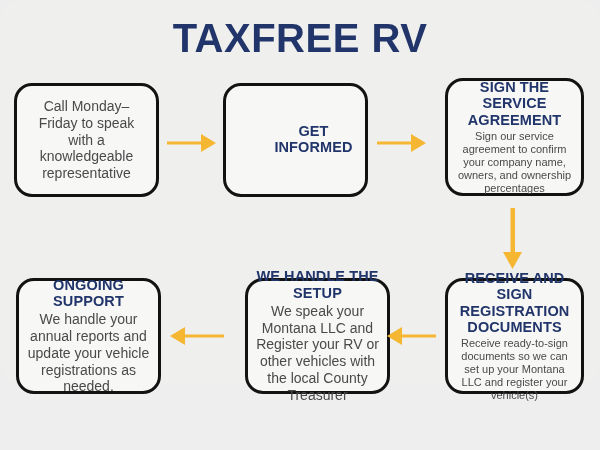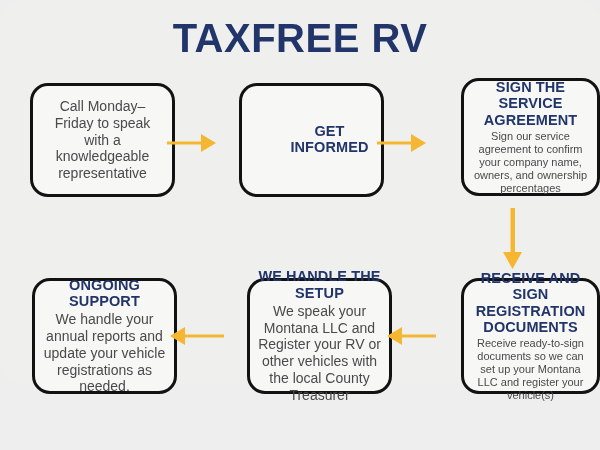--- a/index.html
+++ b/index.html
@@ -44,42 +44,41 @@
     box-sizing: border-box;
     background: #f7f7f6;
     border: 3px solid #121212;
     border-radius: 18px;
     padding: 6px 8px 6px 8px;
     display: flex;
     flex-direction: column;
     align-items: center;
     justify-content: center;
     text-align: center;
-    margin-left: 16px;
   }
   .step-head {
     color: #21356a;
     font-weight: bold;
     font-size: 14.5px;
     line-height: 1.12;
     letter-spacing: 0.1px;
     margin-bottom: 2px;
   }
   .step-body {
     color: #4a4a4a;
     font-size: 14px;
     line-height: 1.2;
   }
 
   
   #box-contact      { left: 14px;  top: 83px;  width: 145px; height: 114px; }
   #box-informed     { left: 223px; top: 83px;  width: 145px; height: 114px; padding-left: 44px; }
   #box-sign         { left: 445px; top: 78px;  width: 139px; height: 118px; }
   #box-receive      { left: 445px; top: 278px; width: 139px; height: 116px; }
-  #box-setup        { left: 231px; top: 278px; width: 145px; height: 116px; }
+  #box-setup        { left: 245px; top: 278px; width: 145px; height: 116px; }
   #box-ongoing      { left: 16px;  top: 278px; width: 145px; height: 116px; }
 
   #box-sign .step-body,
   #box-receive .step-body { font-size: 11px; line-height: 1.18; text-align: center; }
 
   
   .arrow {
     position: absolute;
   }
   .arrow svg { display: block; }

